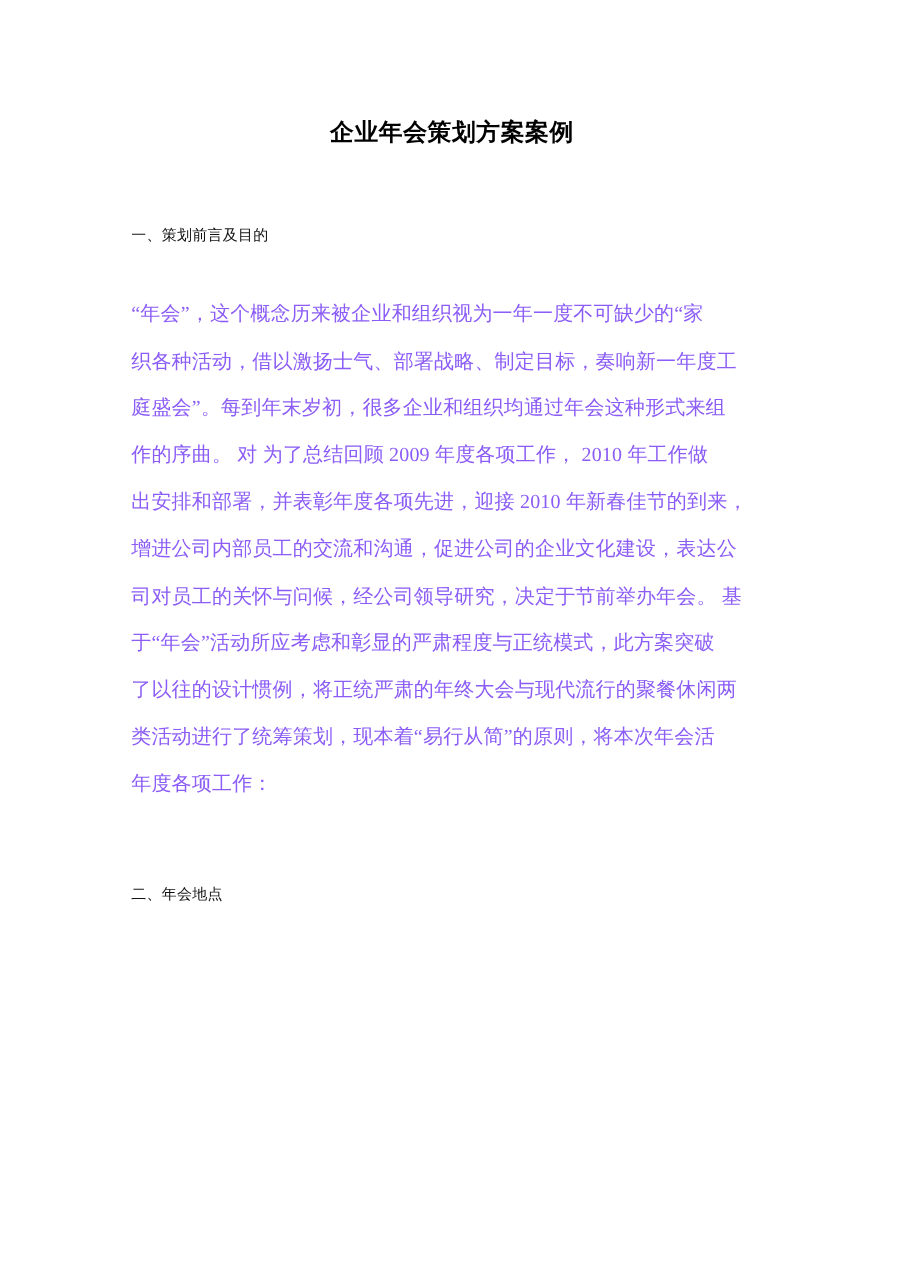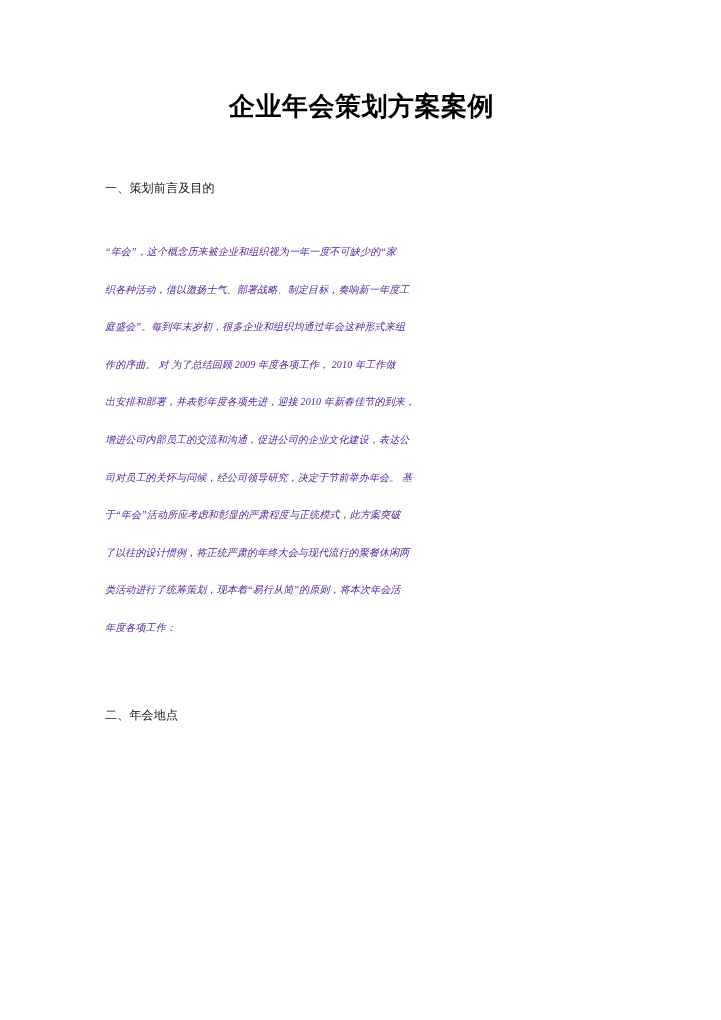--- a/index.html
+++ b/index.html
@@ -22,21 +22,21 @@
   .content {
     position: absolute;
     left: 105px;
     top: 0;
     width: 513px;
   }
 
   
   .doc-title {
     text-align: center;
-    font-size: 26px;
+    font-size: 19px;
     font-weight: bold;
     letter-spacing: 0.5px;
     margin: 0;
     padding-top: 92px;
     line-height: 30px;
     color: #000;
   }
 
   
   .section-heading {
@@ -60,24 +60,23 @@
     text-align-last: left;
     color: #0b0b0b;
     letter-spacing: 0.15px;
   }
   .para-1-wrap { padding-top: 30px; }
 
   
   .line {
     display: block;
     white-space: nowrap;
-    font-size: 10px;
+    font-size: 16px;
     line-height: 37.6px;
-    color: #4c1d95;
-    font-style: italic;
+    color: #8b5cf6;
   }
   .line.justify {
     white-space: normal;
   }
 
   
   .sub-item {
     font-size: 15.3px;
     line-height: 37.6px;
     margin: 0;

